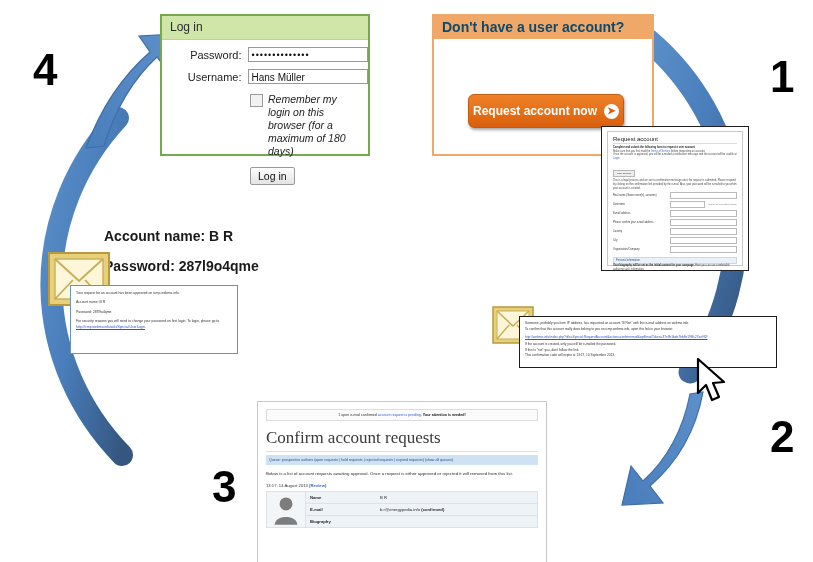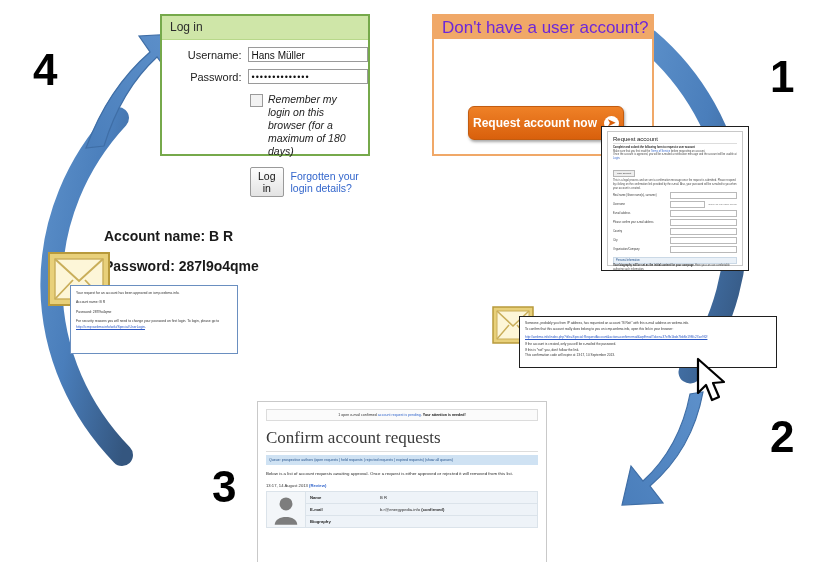--- a/index.html
+++ b/index.html
@@ -55,28 +55,28 @@
   }
   #login-forgot{color:#3366cc;font-size:10.5px;margin-left:7px;}
 
   
   #request-panel{
     left:432px;top:14px;width:222px;height:142px;
     background:#ffffff;border:2px solid #f0a868;box-sizing:border-box;
   }
   #request-header{
     background:#f0a868;height:23px;line-height:23px;padding-left:8px;
-    font-size:17px;font-weight:normal;color:#6d28d9;
+    font-size:14px;font-weight:bold;color:#0c4a6e;
   }
   #request-text{
     margin:12px 12px 0 14px;font-size:11px;line-height:15px;color:#222;
   }
   #request-link{color:#1a63c4;font-weight:bold;}
   #request-btn{
-    position:absolute;left:34px;top:90px;width:154px;height:32px;
+    position:absolute;left:34px;top:78px;width:154px;height:32px;
     border-radius:6px;background:linear-gradient(#ef8127,#d9600c);
     border:1px solid #c25c10;box-shadow:1px 2px 3px rgba(0,0,0,.35);
     display:flex;align-items:center;justify-content:center;
     color:#fff;font-size:12px;font-weight:bold;
   }
   #request-btn-arrow{
     width:15px;height:15px;border-radius:50%;background:#fff;margin-left:7px;
     display:flex;align-items:center;justify-content:center;
     color:#d9600c;font-size:10px;line-height:1;
   }
@@ -185,34 +185,33 @@
 </svg>
 
 <div class="step-num" id="step-4">4</div>
 <div class="step-num" id="step-1">1</div>
 <div class="step-num" id="step-2">2</div>
 <div class="step-num" id="step-3">3</div>
 
 <div class="abs" id="login-panel">
   <div id="login-header">Log in</div>
   <div class="login-row">
+    <div class="login-label">Password:</div>
+    <div class="login-input" id="login-pass-value">••••••••••••••</div>
+  </div>
+  <div class="login-row">
     <div class="login-label">Username:</div>
     <div class="login-input">Hans Müller</div>
-  </div>
-  <div class="login-row">
-    <div class="login-label">Password:</div>
-    <div class="login-input" id="login-pass-value">••••••••••••••</div>
   </div>
   <div id="remember-row">
     <div id="remember-check"></div>
     <div id="remember-text">Remember my login on this browser (for a maximum of 180 days)</div>
   </div>
   <div id="login-actions">
     <button id="login-submit">Log in</button>
-    <a id="login-forgot">Forgotten your login details?</a>
   </div>
 </div>
 
 <div class="abs" id="request-panel">
   <div id="request-header">Don't have a user account?</div>
   <div id="request-btn">
     <span>Request account now</span>
     <span id="request-btn-arrow">➤</span>
   </div>
 </div>

